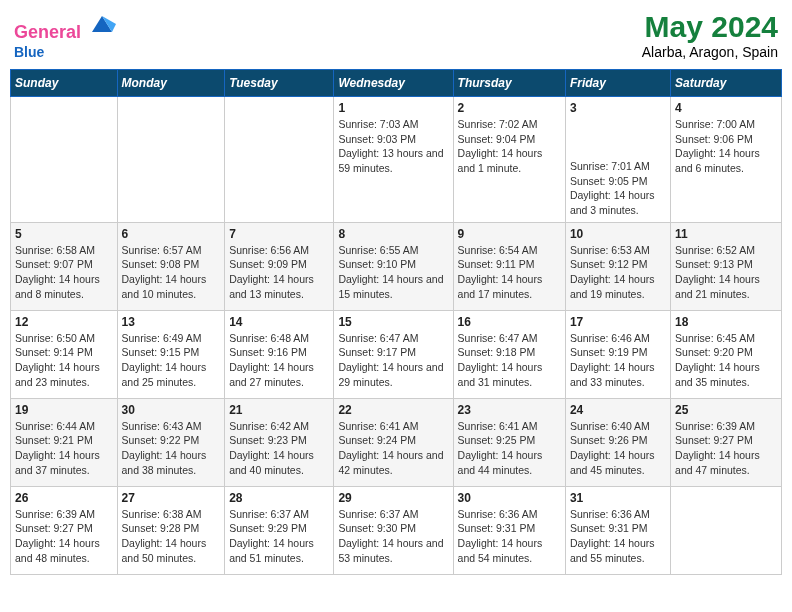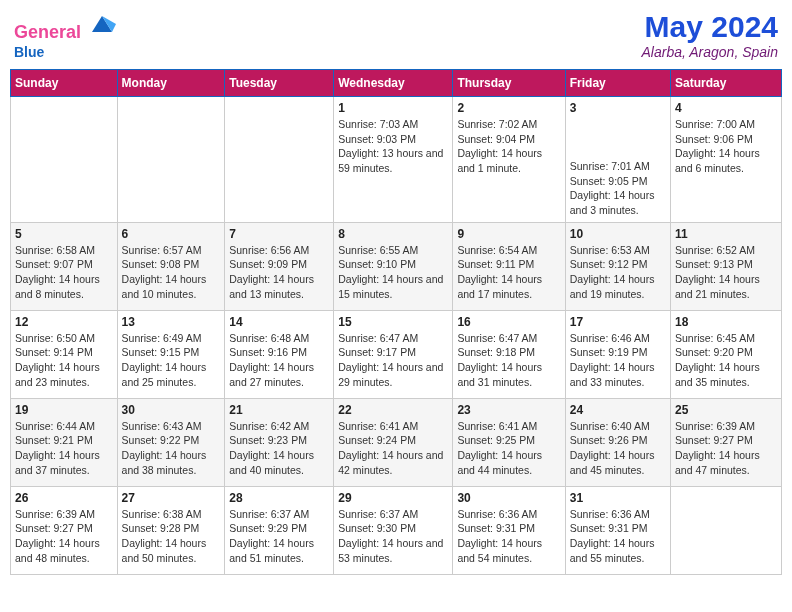--- a/index.html
+++ b/index.html
@@ -35,40 +35,40 @@
       width: 28px;
       height: 28px;
       margin-left: 2px;
     }
     .title-block {
       text-align: right;
     }
     .title-block .month-year {
       font-size: 30px;
       font-weight: bold;
-      color: #1d4ed8;
+      color: #15803d;
     }
     .title-block .location {
       font-size: 14px;
-      color: #701a75;
-      font-style: italic;
+      color: #000000;
     }
     table {
       width: 100%;
       border-collapse: collapse;
       font-size: 11px;
     }
     thead tr th {
-      background-color: #be185d;
+      background-color: #0c4a6e;
       color: #fff;
       padding: 6px 4px;
       text-align: left;
       font-size: 12px;
       font-weight: bold;
       border: 1px solid #1565c0;
+      font-style: italic;
     }
     tbody tr td {
       border: 1px solid #ccc;
       vertical-align: top;
       padding: 4px;
       min-height: 80px;
       height: 88px;
       background: #fff;
     }
     tbody tr:nth-child(even) td {

